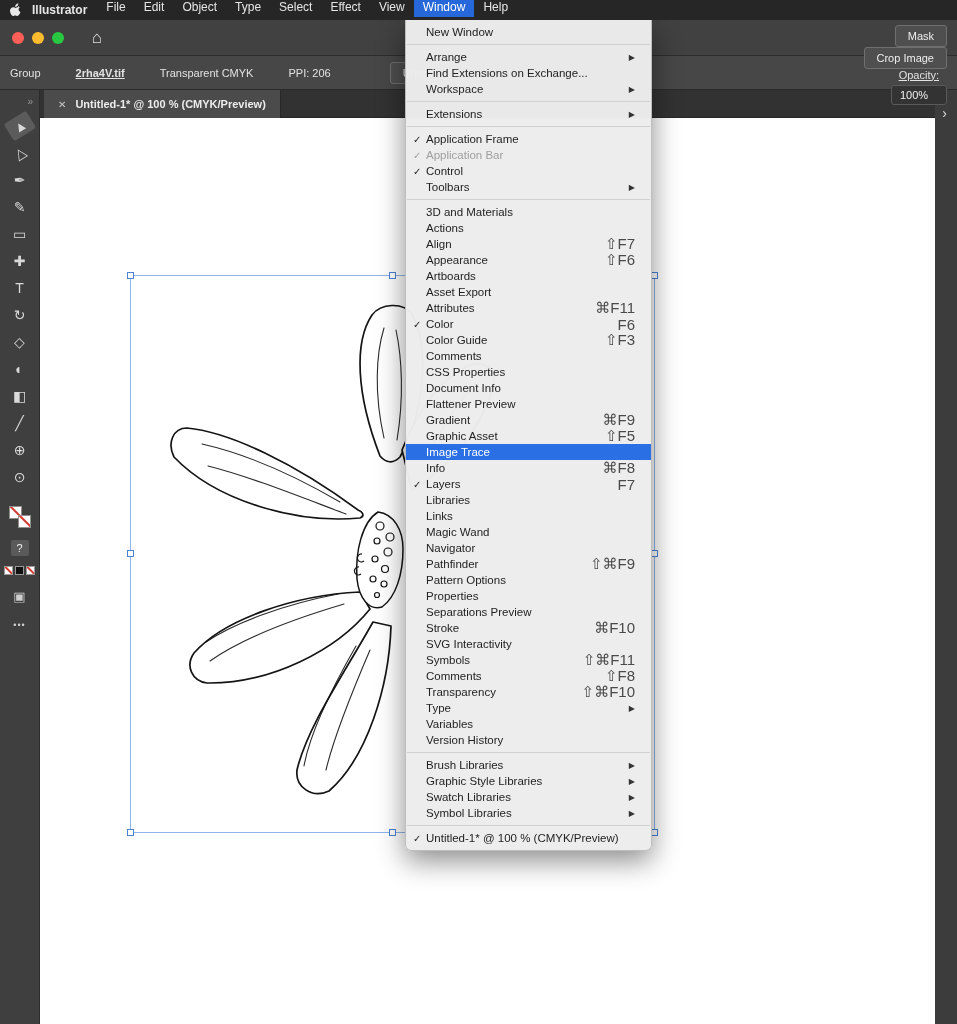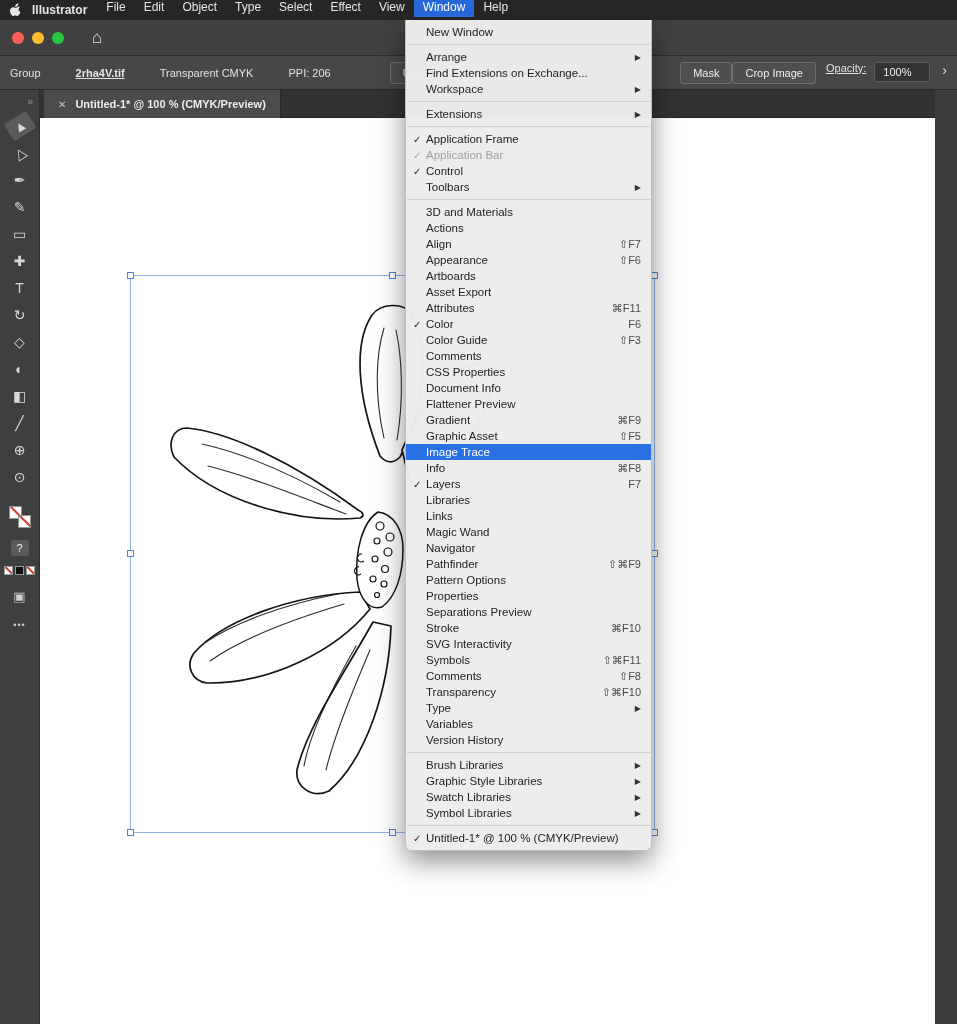--- a/index.html
+++ b/index.html
@@ -25,21 +25,21 @@
 
   
   .controlbar { position:absolute; top:56px; left:0; right:0; height:34px; background:#474747;
                 border-bottom:1px solid #2a2a2a; display:flex; align-items:center;
                 font-size:11px; color:#e2e2e2; padding:0 10px; z-index:3;gap:17px; }
   .cb-text { margin-right:18px; white-space:nowrap; }
   .cb-link { text-decoration:underline; font-weight:bold; margin-right:18px; white-space:nowrap; }
   .cb-link2 { text-decoration:underline; margin:0 8px 4px 10px; white-space:nowrap; }
   .cb-btn { border:1px solid #6f6f6f; background:#4f4f4f; border-radius:3px; padding:4px 12px;
             white-space:nowrap; color:#eee; }
-  .cb-right { margin-left:auto; display:flex; align-items:flex-start; }
+  .cb-right { margin-left:auto; display:flex; align-items:flex-end;flex-direction:column; }
   .opacity-box { background:#333; border:1px solid #5a5a5a; border-radius:3px; padding:3px 8px;
                  min-width:56px; color:#f0f0f0; }
   .chev { margin-left:12px; color:#ddd; font-size:14px; }
 
   
   .tabbar { position:absolute; top:90px; left:0; right:22px; height:28px; background:#323232;
             border-bottom:1px solid #262626; z-index:2; }
   .tab { position:absolute; left:44px; top:0; height:28px; background:#4b4b4b;
          display:flex; align-items:center; padding:0 14px; font-size:11px; color:#ececec;
          border-right:1px solid #282828; }
@@ -82,24 +82,24 @@
   .handle { position:absolute; width:7px; height:7px; background:#fff; border:1px solid #4c83d4; }
   .h-tl{left:-4px;top:-4px;} .h-tm{left:50%;top:-4px;margin-left:-4px;} .h-tr{right:-4px;top:-4px;}
   .h-ml{left:-4px;top:50%;margin-top:-4px;} .h-mr{right:-4px;top:50%;margin-top:-4px;}
   .h-bl{left:-4px;bottom:-4px;} .h-bm{left:50%;bottom:-4px;margin-left:-4px;} .h-br{right:-4px;bottom:-4px;}
 
   
   .menu { position:absolute; left:405px; top:20px; width:247px; background:rgba(237,237,237,0.98);
           border:1px solid #bdbdbd; border-top:none; border-radius:0 0 6px 6px;
           box-shadow:0 10px 28px rgba(0,0,0,0.45); padding:4px 0; z-index:50;
           font-size:11.5px; color:#232323; }
-  .menu-item { display:flex; align-items:center; height:16px; padding:0 10px 0 7px; cursor:default; }
+  .menu-item { display:flex; align-items:center; height:16px; padding:0 16px 0 7px; cursor:default; }
   .mi-check { width:13px; font-size:10px; flex:none; }
   .mi-label { flex:1; white-space:nowrap; overflow:hidden; }
-  .mi-right { color:#4a4a4a; font-size:11px; margin-left:10px; flex:none; }
+  .mi-right { color:#4a4a4a; font-size:15px; margin-left:10px; flex:none; }
   .mi-right.arrow { font-size:8px; color:#333; }
   .menu-item.hl { background:#2a6fe4; color:#fff; }
   .menu-item.hl .mi-right { color:#fff; }
   .menu-item.dis { color:#9f9f9f; }
   .menu-item.dis .mi-right { color:#9f9f9f; }
   .menu-sep { height:1px; background:#cfcfcf; margin:4px 1px; }
 </style>
 </head>
 <body>
 

